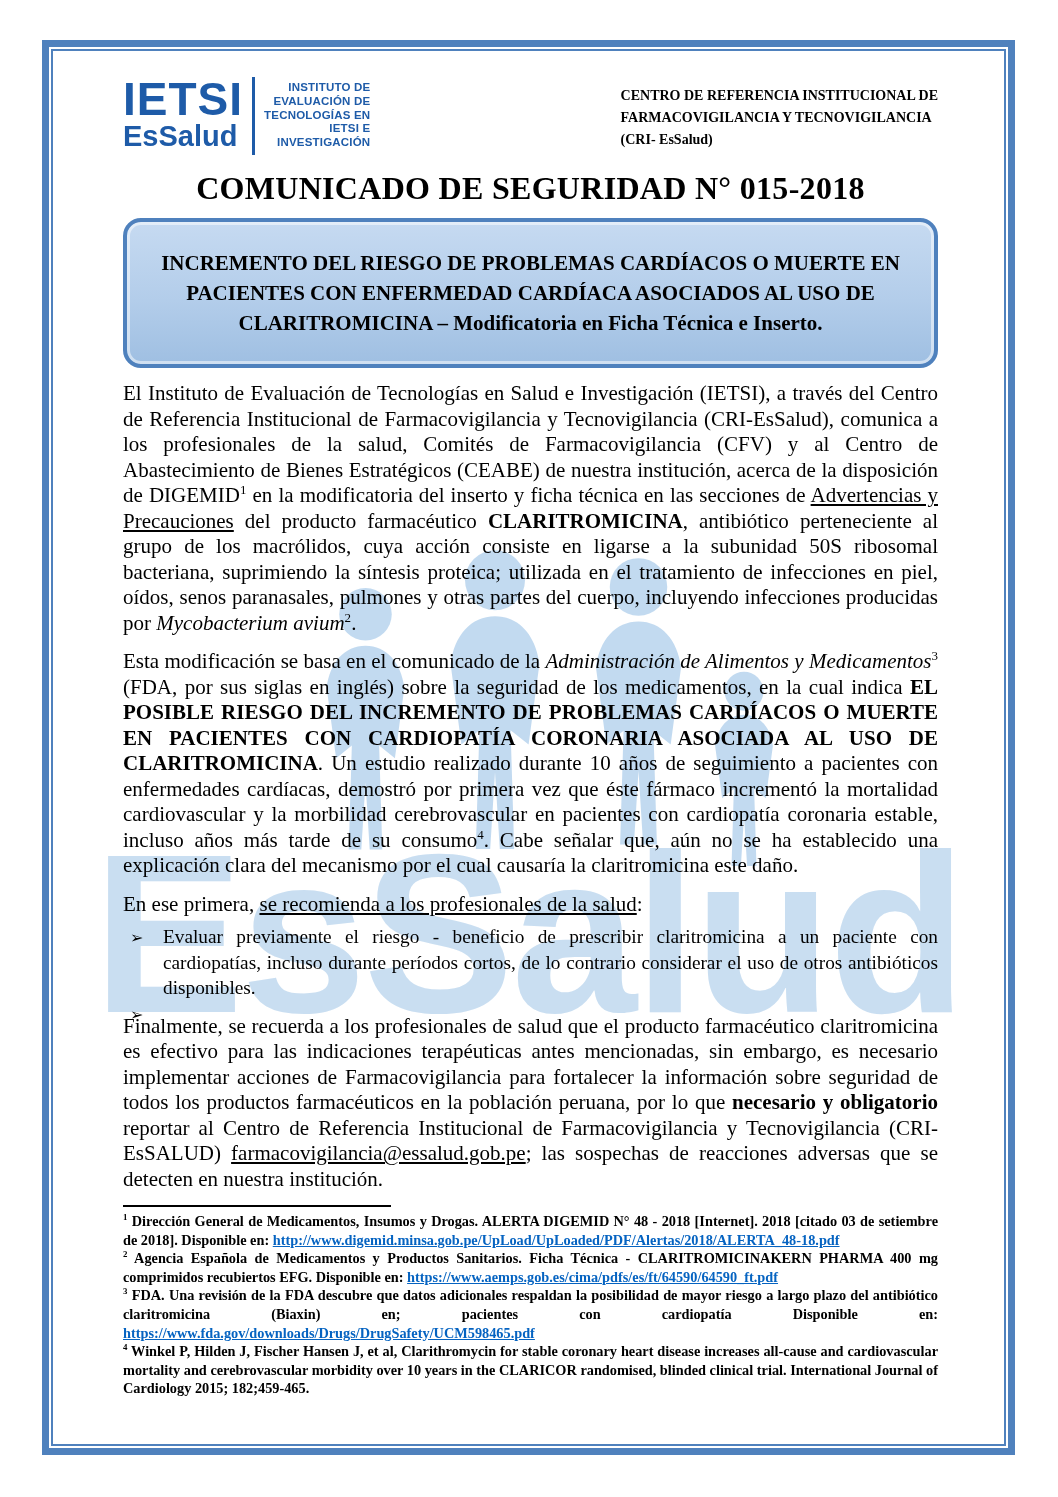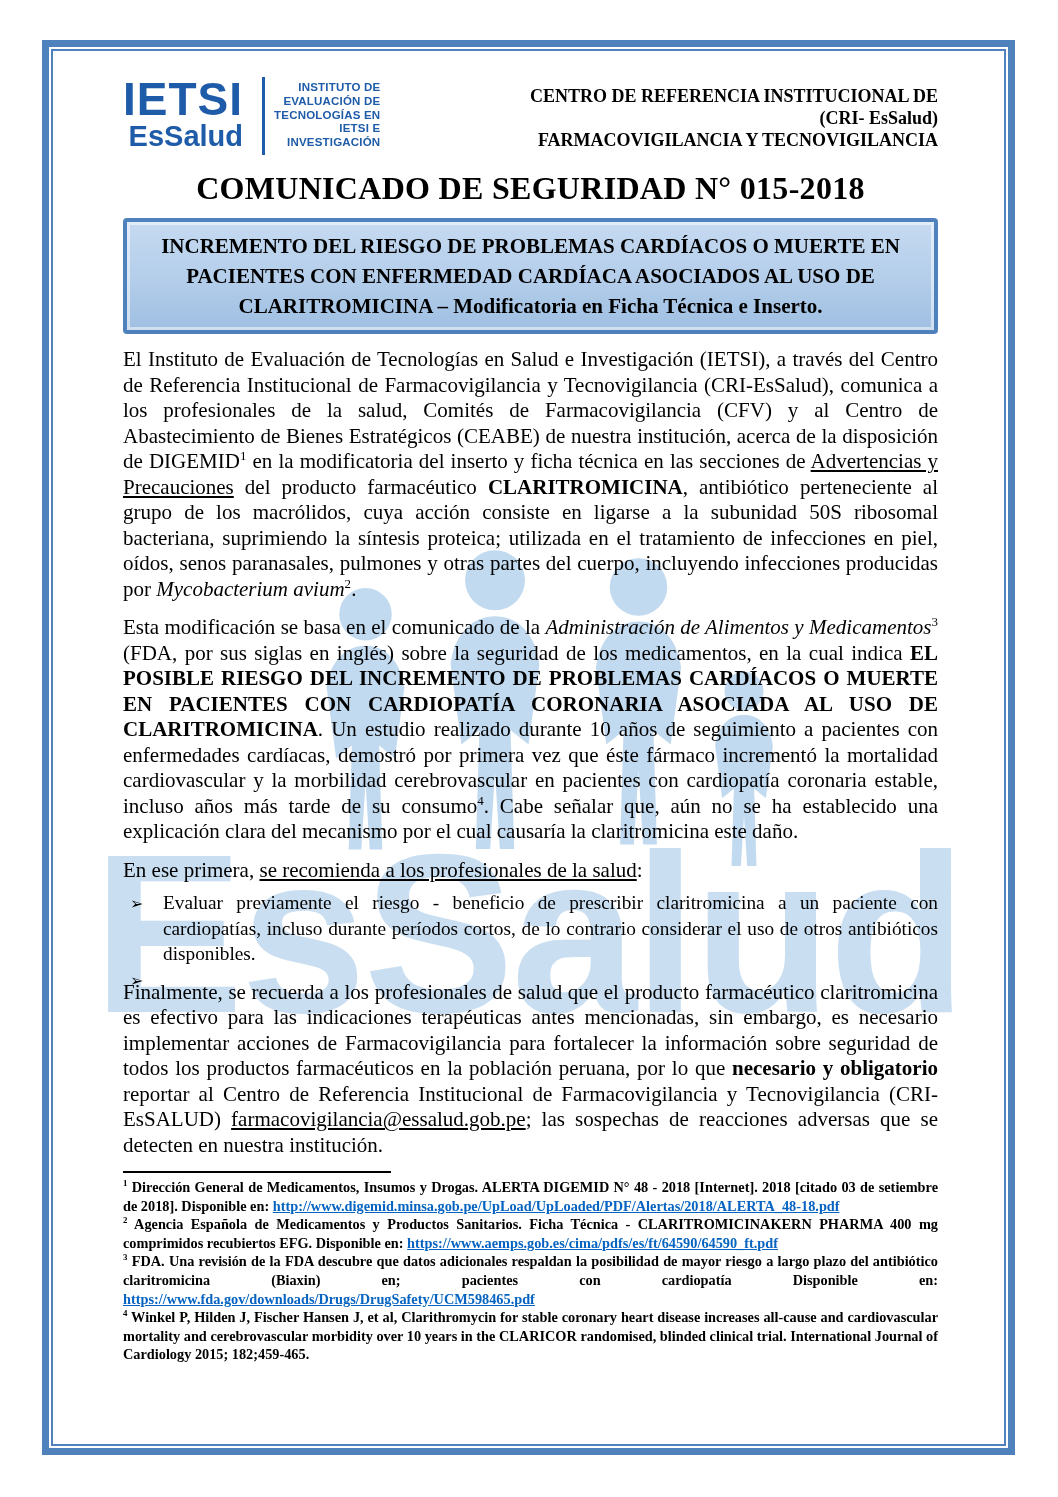--- a/index.html
+++ b/index.html
@@ -29,48 +29,48 @@
   .wm-text{
     position:absolute;top:770px;left:0;right:0;text-align:center;
     font-family:"Liberation Sans","DejaVu Sans",sans-serif;font-weight:700;
     font-size:226px;line-height:1;letter-spacing:-3px;
     color:rgba(157,195,230,0.55);
   }
   
   .content{position:relative;z-index:1;padding:26px 66px 0 70px;}
   .header{display:flex;justify-content:space-between;align-items:flex-start;}
   .logo{display:flex;align-items:flex-start;}
-  .logo-left{text-align:right;padding-right:19px;}
+  .logo-left{text-align:left;padding-right:9px;}
   .logo-acronym{
     font-family:"Liberation Sans","DejaVu Sans",sans-serif;font-weight:800;
     font-size:46px;line-height:44px;color:var(--logo-blue);letter-spacing:1px;
   }
   .logo-brand{
     font-family:"Liberation Sans","DejaVu Sans",sans-serif;font-weight:700;
     font-size:29px;line-height:31px;color:var(--logo-blue);
   }
   .logo-divider{width:3px;height:78px;background:var(--logo-blue);margin-right:9px;}
   .logo-tagline{
     font-family:"Liberation Sans","DejaVu Sans",sans-serif;font-weight:600;
     font-size:11.5px;line-height:13.8px;color:var(--logo-blue);padding-top:4px;
     letter-spacing:0.2px;
     text-align:right;
   }
   .header-right{
-    text-align:right;font-weight:bold;font-size:18px;line-height:22px;padding-top:8px;
+    text-align:left;font-weight:bold;font-size:14px;line-height:22px;padding-top:8px;
   }
   .doc-title{
     text-align:center;font-size:32px;font-weight:bold;margin:15px 0 0 0;letter-spacing:0.3px;
   }
   .banner{
-    margin:11px 0 11px 0;border:4px solid var(--frame-blue);border-radius:4px;
+    margin:11px 0 11px 0;border:4px solid var(--frame-blue);border-radius:18px;
     background:linear-gradient(180deg,#c6daf1 0%,#b3cdea 55%,#9fbfe2 100%);
     box-shadow:inset 0 0 0 3px rgba(255,255,255,0.5);
     text-align:center;font-weight:bold;font-size:21px;line-height:30px;
-    padding:9px 26px;
+    padding:26px 26px;
   }
   .para{ text-align:justify;font-size:21px;line-height:25.5px;margin:13px 0 0 0; }
   .b{font-weight:bold;} .i{font-style:italic;} .u{text-decoration:underline;}
   .sup{font-size:0.62em;vertical-align:super;line-height:0;}
   a{color:inherit;}
   .link{color:var(--link-blue);text-decoration:underline;cursor:pointer;}
   .bullets{list-style:none;margin:7px 0 0 0;padding:0;}
   .bullets li{
     position:relative;padding-left:40px;text-align:justify;
     font-size:19.3px;line-height:25.5px;
@@ -119,22 +119,22 @@
           <div class="logo-tagline">
             <div>INSTITUTO DE</div>
             <div>EVALUACIÓN DE</div>
             <div>TECNOLOGÍAS EN</div>
             <div>IETSI E</div>
             <div>INVESTIGACIÓN</div>
           </div>
         </div>
         <div class="header-right">
           <div>CENTRO DE REFERENCIA INSTITUCIONAL DE</div>
+          <div>FARMACOVIGILANCIA Y TECNOVIGILANCIA</div>
           <div>(CRI- EsSalud)</div>
-          <div>FARMACOVIGILANCIA Y TECNOVIGILANCIA</div>
         </div>
       </div>
 
       <div class="doc-title">COMUNICADO DE SEGURIDAD N° 015-2018</div>
 
       <div class="banner">INCREMENTO DEL RIESGO DE PROBLEMAS CARDÍACOS O MUERTE EN PACIENTES CON ENFERMEDAD CARDÍACA ASOCIADOS AL USO DE CLARITROMICINA – Modificatoria en Ficha Técnica e Inserto.</div>
 
       <div class="para"><span>El Instituto de Evaluación de Tecnologías en Salud e Investigación (IETSI), a través del Centro de Referencia Institucional de Farmacovigilancia y Tecnovigilancia (CRI-EsSalud), comunica a los profesionales de la salud, Comités de Farmacovigilancia (CFV) y al Centro de Abastecimiento de Bienes Estratégicos (CEABE) de nuestra institución, acerca de la disposición de DIGEMID</span><span class="sup">1</span><span> en la modificatoria del inserto y ficha técnica en las secciones de </span><span class="u">Advertencias y Precauciones</span><span> del producto farmacéutico </span><span class="b">CLARITROMICINA</span><span>, antibiótico perteneciente al grupo de los macrólidos, cuya acción consiste en ligarse a la subunidad 50S ribosomal bacteriana, suprimiendo la síntesis proteica; utilizada en el tratamiento de infecciones en piel, oídos, senos paranasales, pulmones y otras partes del cuerpo, incluyendo infecciones producidas por </span><span class="i">Mycobacterium avium</span><span class="sup">2</span><span>.</span></div>
 
       <div class="para"><span>Esta modificación se basa en el comunicado de la </span><span class="i">Administración de Alimentos y Medicamentos</span><span class="sup">3</span><span> (FDA, por sus siglas en inglés) sobre la seguridad de los medicamentos, en la cual indica </span><span class="b">EL POSIBLE RIESGO DEL INCREMENTO DE PROBLEMAS CARDÍACOS O MUERTE EN PACIENTES CON CARDIOPATÍA CORONARIA ASOCIADA AL USO DE CLARITROMICINA</span><span>. Un estudio realizado durante 10 años de seguimiento a pacientes con enfermedades cardíacas, demostró por primera vez que éste fármaco incrementó la mortalidad cardiovascular y la morbilidad cerebrovascular en pacientes con cardiopatía coronaria estable, incluso años más tarde de su consumo</span><span class="sup">4</span><span>. Cabe señalar que, aún no se ha establecido una explicación clara del mecanismo por el cual causaría la claritromicina este daño.</span></div>

